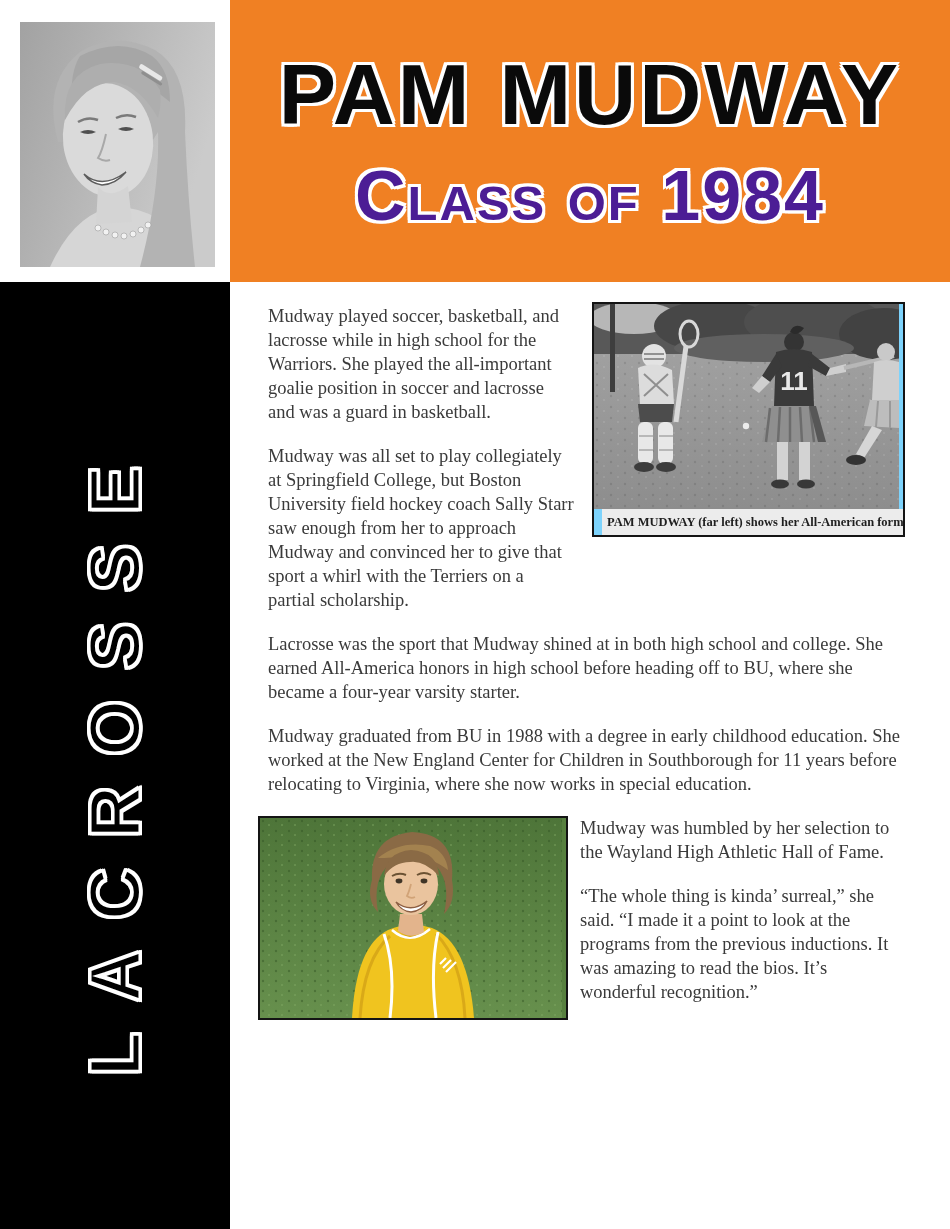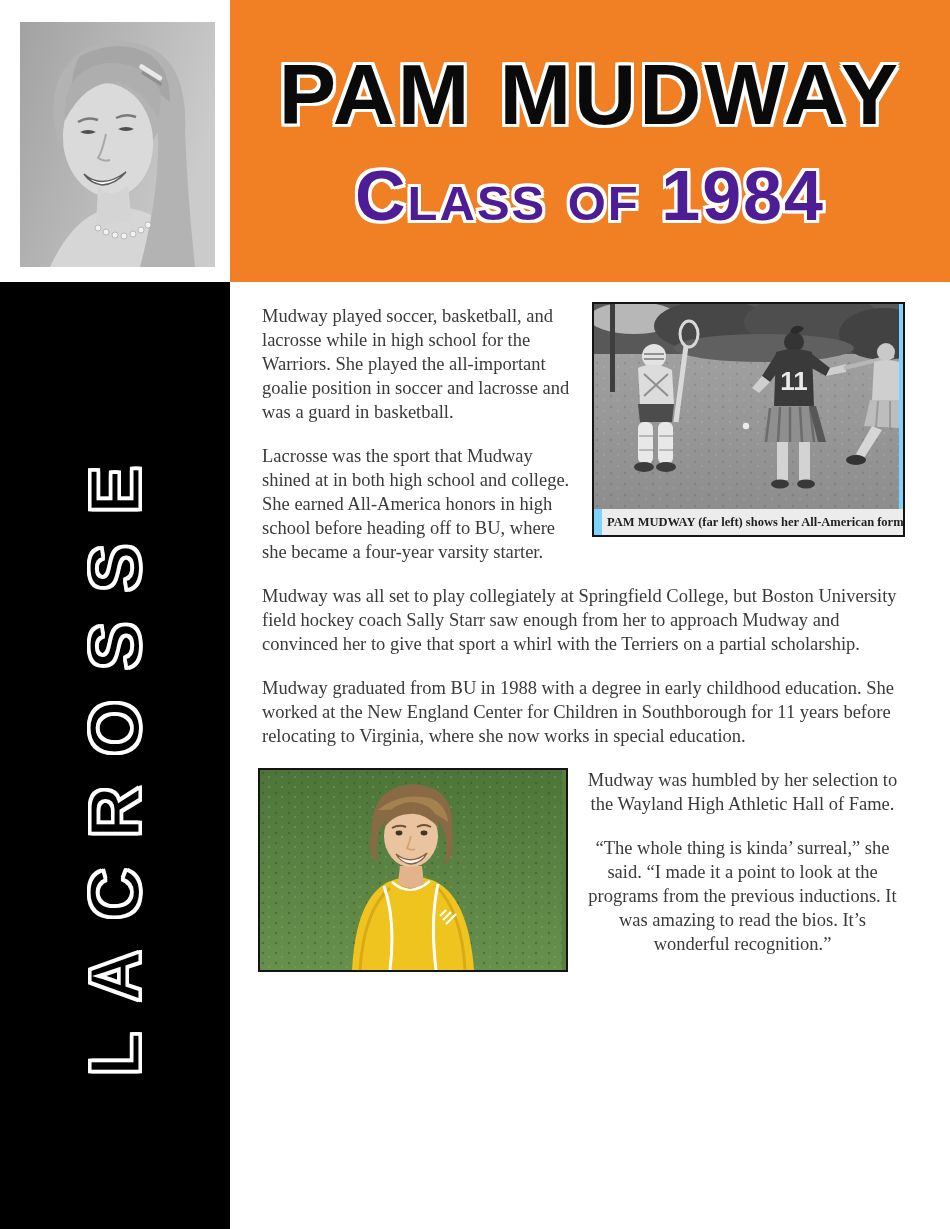--- a/index.html
+++ b/index.html
@@ -59,39 +59,39 @@
                 -2px 0 0 #fff,2px 0 0 #fff,0 -2px 0 #fff,0 2px 0 #fff;
     white-space:nowrap;
   }
   
   .content{
     background:#ffffff;
     padding:22px 45px 0 28px;
     color:#3a3a3a;
     font-size:18.5px;line-height:24px;
   }
-  .content p{margin:0 0 20px 4px;}
+  .content p{margin:0 0 20px 10px;}
   .action-frame{
     float:right;
     width:309px;
     border:2px solid #141414;
     margin:-2px 0 45px 18px;
     background:#7dd3fc;
   }
   .action-frame svg{display:block;}
   .action-caption{
     background:#ececec;
     font-family:"Liberation Serif", serif;
     font-weight:bold;
     font-size:12.5px;line-height:26px;
     color:#1f1f1f;
     padding:0 5px;
     white-space:nowrap;overflow:hidden;margin-left:8px;
   }
-  .bottom-sec{overflow:hidden;text-align:center;}
+  .bottom-sec{overflow:hidden;}
   .color-frame{
     float:left;
     width:306px;
     border:2px solid #141414;
     margin:0 12px 10px 0;
     background:#57803f;
   }
   .color-frame svg{display:block;}
 </style>
 </head>
@@ -226,22 +226,22 @@
           <path d="M276,96 L305,96 L305,124 L270,122 Z" fill="#bdbdbd"></path>
           <path d="M272,98 L268,122 M284,97 L282,123 M296,97 L296,124" stroke="#9a9a9a" stroke-width="2"></path>
           <path d="M278,122 L262,150 L270,154 L288,126 Z" fill="#d6d6d6"></path>
           <ellipse cx="262" cy="156" rx="10" ry="5" fill="#333333"></ellipse>
         </g>
       </svg>
       <div class="action-caption">PAM MUDWAY (far left) shows her All-American form.</div>
     </div>
 
     <p>Mudway played soccer, basketball, and lacrosse while in high school for the Warriors. She played the all-important goalie position in soccer and lacrosse and was a guard in basketball.</p>
+    <p>Mudway was all set to play collegiately at Springfield College, but Boston University field hockey coach Sally Starr saw enough from her to approach Mudway and convinced her to give that sport a whirl with the Terriers on a partial scholarship.</p>
     <p>Lacrosse was the sport that Mudway shined at in both high school and college. She earned All-America honors in high school before heading off to BU, where she became a four-year varsity starter.</p>
-    <p>Mudway was all set to play collegiately at Springfield College, but Boston University field hockey coach Sally Starr saw enough from her to approach Mudway and convinced her to give that sport a whirl with the Terriers on a partial scholarship.</p>
     <p>Mudway graduated from BU in 1988 with a degree in early childhood education. She worked at the New England Center for Children in Southborough for 11 years before relocating to Virginia, where she now works in special education.</p>
 
     <div class="bottom-sec">
 
       <div class="color-frame">
         <svg viewBox="0 0 302 200" width="302" height="200" xmlns="http://www.w3.org/2000/svg">
           <defs>
             <linearGradient id="cgrass" x1="0" y1="0" x2="0" y2="1">
               <stop offset="0" stop-color="#4e7539"></stop>
               <stop offset="1" stop-color="#67904d"></stop>

